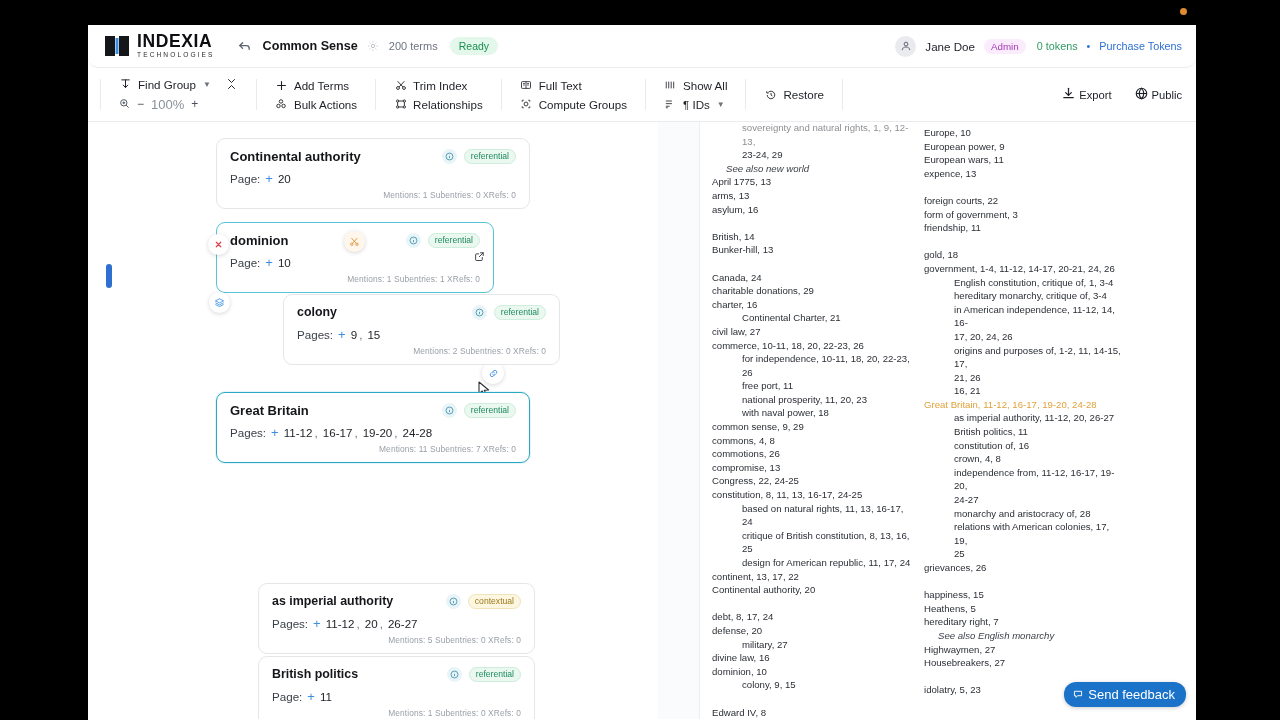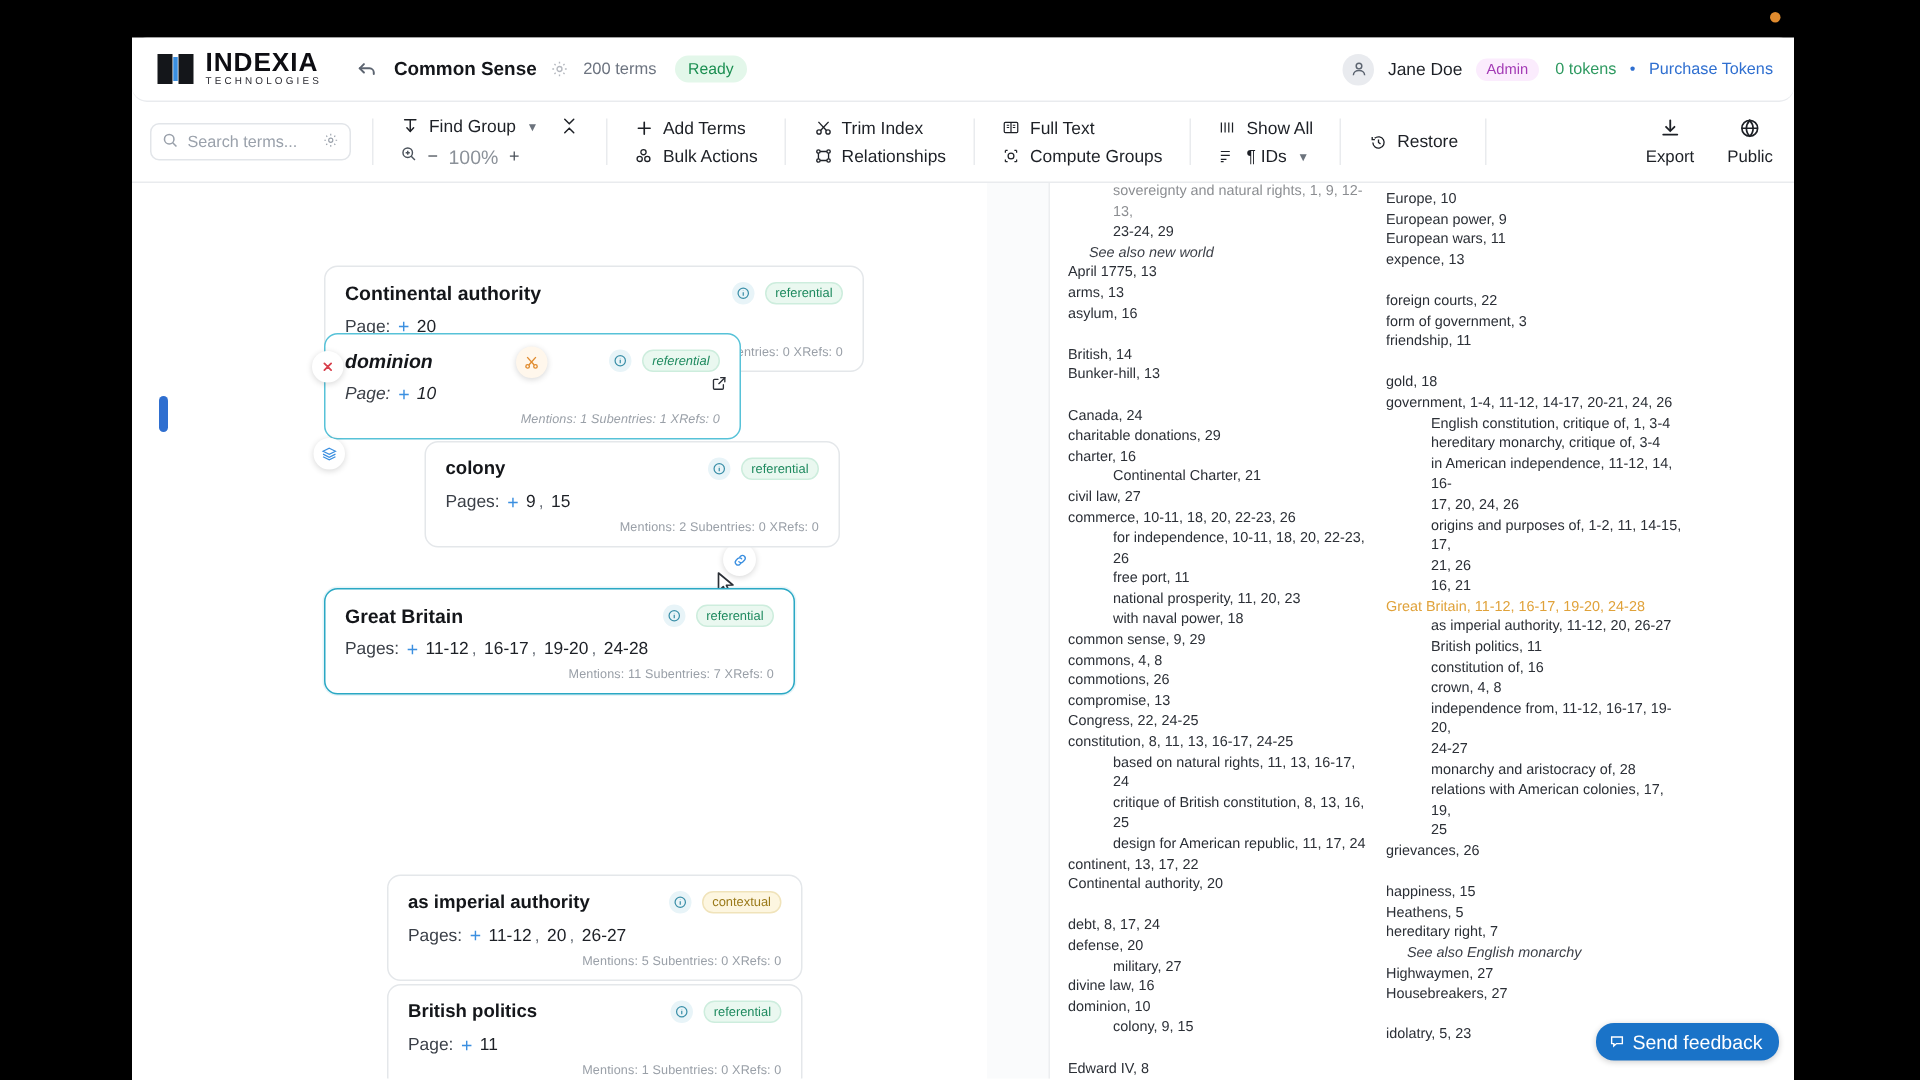--- a/index.html
+++ b/index.html
@@ -98,21 +98,21 @@
     display: flex; align-items: center; gap: 6px;
     font-size: 11.6px; color: #1d2026; cursor: pointer; white-space: nowrap;
   }
   .tb-item .ic { display:flex; align-items:center; justify-content:center; width:13px; }
   .chev { font-size: 8px; color:#6c737d; margin-left:1px; }
   .zoomrow { display:flex; align-items:center; gap:7px; font-size:11.6px; color:#80868f;}
   .zoomrow .pm { color:#4b525b; font-size: 12px; cursor:pointer; }
   .zoomrow .pct { color:#8b9199; font-size:13px; }
   .tb-right { margin-left:auto; display:flex; align-items:center; gap: 22px; padding-left: 16px;}
   .tb-stack {
-    display:flex; flex-direction:column; align-items:center; gap:3px;
+    display:flex; flex-direction:row; align-items:center; gap:3px;
     font-size: 11.2px; color:#1d2026; cursor:pointer;
   }
 
   
   .body { position: relative; display: flex; height: 597px; background:#fff; }
   .cards-pane {
     position: relative; width: 570px; height: 597px;
     background: #fff; overflow: hidden;
   }
   .gutter { width: 42px; background:#fafbfc; border-right:1px solid #eceef0; }
@@ -242,37 +242,20 @@
         </div>
         <div class="hdr-user">Jane Doe</div>
         <div class="hdr-admin">Admin</div>
         <div class="hdr-tokens">0 tokens</div>
         <span class="dotsep">•</span>
         <div class="hdr-purchase">Purchase Tokens</div>
       </div>
     </div>
 
     <div class="toolbar">
-      <div class="tb-search-wrap">
-        <div class="tb-search">
-          <span>
-            <svg width="11" height="11" viewBox="0 0 16 16" fill="none" stroke="#9aa1ab" stroke-width="1.5">
-              <circle cx="7" cy="7" r="4.6"></circle>
-                <path d="M10.4 10.4 L14 14"></path>
-            </svg>
-          </span>
-          <input type="text" value="" placeholder="Search terms..." style="">
-          <span style="margin-left:auto">
-            <svg width="11" height="11" viewBox="0 0 16 16" fill="none" stroke="#9aa1ab" stroke-width="1.1">
-              <circle cx="8" cy="8" r="2"></circle>
-              <path d="M8 1.8v1.5M8 12.7v1.5M1.8 8h1.5M12.7 8h1.5M3.6 3.6l1 1M11.4 11.4l1 1M12.4 3.6l-1 1M4.6 11.4l-1 1"></path>
-            </svg>
-          </span>
-        </div>
-      </div>
       <div class="tb-sep"></div>
 
       <div class="tb-group wide">
         <div style="display:flex;align-items:center;gap:14px">
           <div class="tb-item">
             <span class="ic">
               <svg width="11" height="12" viewBox="0 0 14 16" fill="none" stroke="#1d2026" stroke-width="1.3" stroke-linecap="round">
                 <path d="M2 2.5h10"></path>
                   <path d="M7 2.5v10"></path>
                   <path d="M4 9.5 7 12.8 10 9.5"></path>
@@ -435,42 +418,42 @@
         </div>
       </div>
     </div>
 
     <div class="body">
 
       <div class="cards-pane">
 
         <div class="pill-marker"></div>
 
-        <div class="card" style="left:128px; top:16px; width:360px;margin-top:39px;">
+        <div class="card" style="left:128px; top:16px; width:314px;">
           <div class="card-head">
             <div class="card-title">Continental authority</div>
             <div class="card-badges">
               <span class="info-ic">
                 <svg width="9" height="9" viewBox="0 0 12 12" fill="none" stroke="#3b8fa8" stroke-width="1.1">
                   <circle cx="6" cy="6" r="4.6"></circle>
                     <path d="M6 5.2v3M6 3.7v.2"></path>
                 </svg>
               </span>
               <span class="tag referential">referential</span>
             </div>
           </div>
           <div class="card-pages">
             <span class="lbl">Page:</span>
             <span class="plus">+</span>
             <span class="pg">20</span>
           </div>
           <div class="card-meta">Mentions: 1  Subentries: 0  XRefs: 0</div>
         </div>
 
-        <div class="card hov" style="left:128px; top:100px; width:278px;font-style:italic;">
+        <div class="card hov" style="left:128px; top:100px; width:278px;">
           <div class="card-head">
             <div class="card-title">dominion</div>
             <div class="card-badges">
               <span class="info-ic">
                 <svg width="9" height="9" viewBox="0 0 12 12" fill="none" stroke="#3b8fa8" stroke-width="1.1">
                   <circle cx="6" cy="6" r="4.6"></circle>
                     <path d="M6 5.2v3M6 3.7v.2"></path>
                 </svg>
               </span>
               <span class="tag referential">referential</span>

